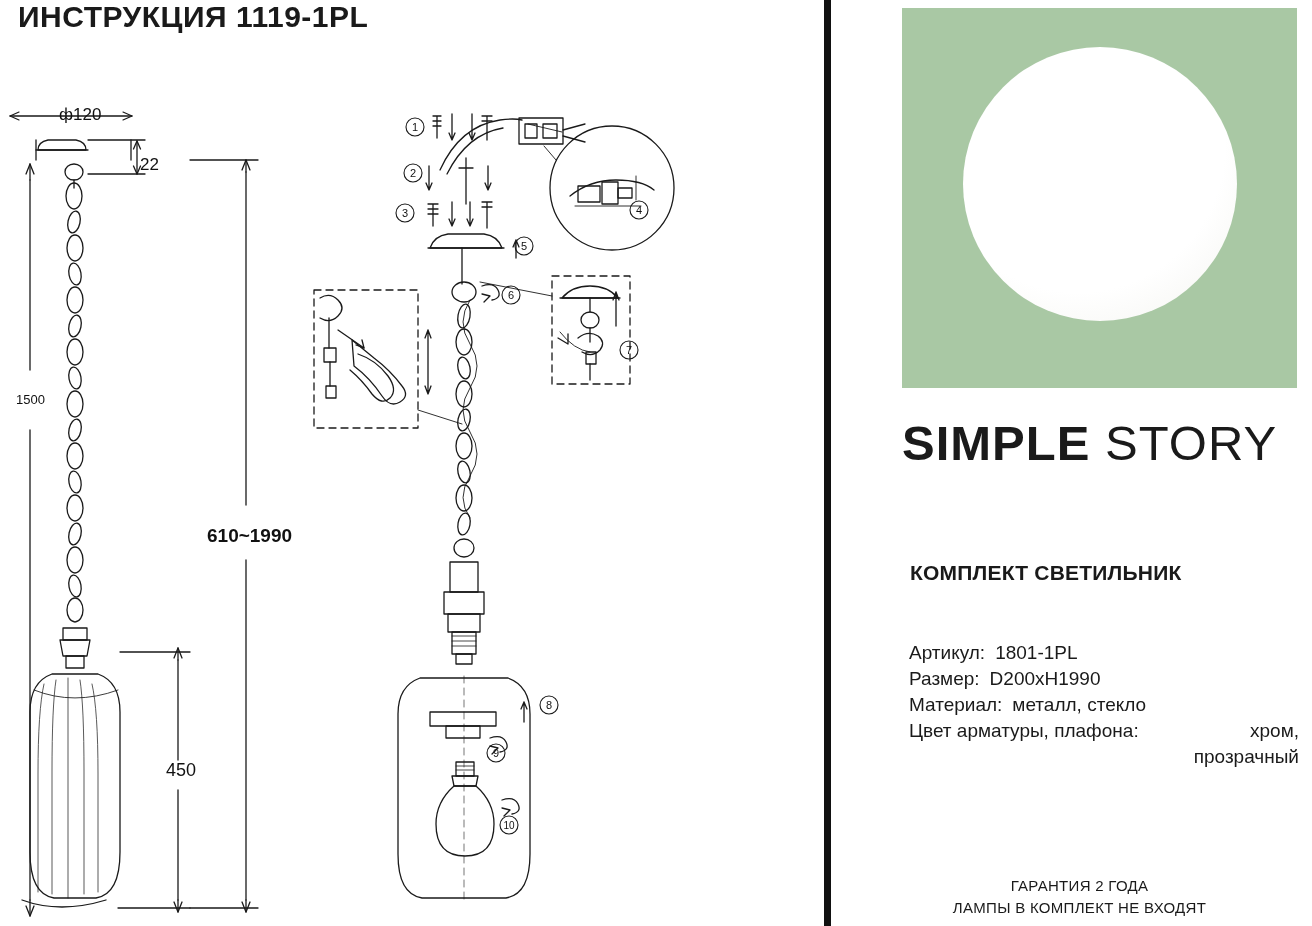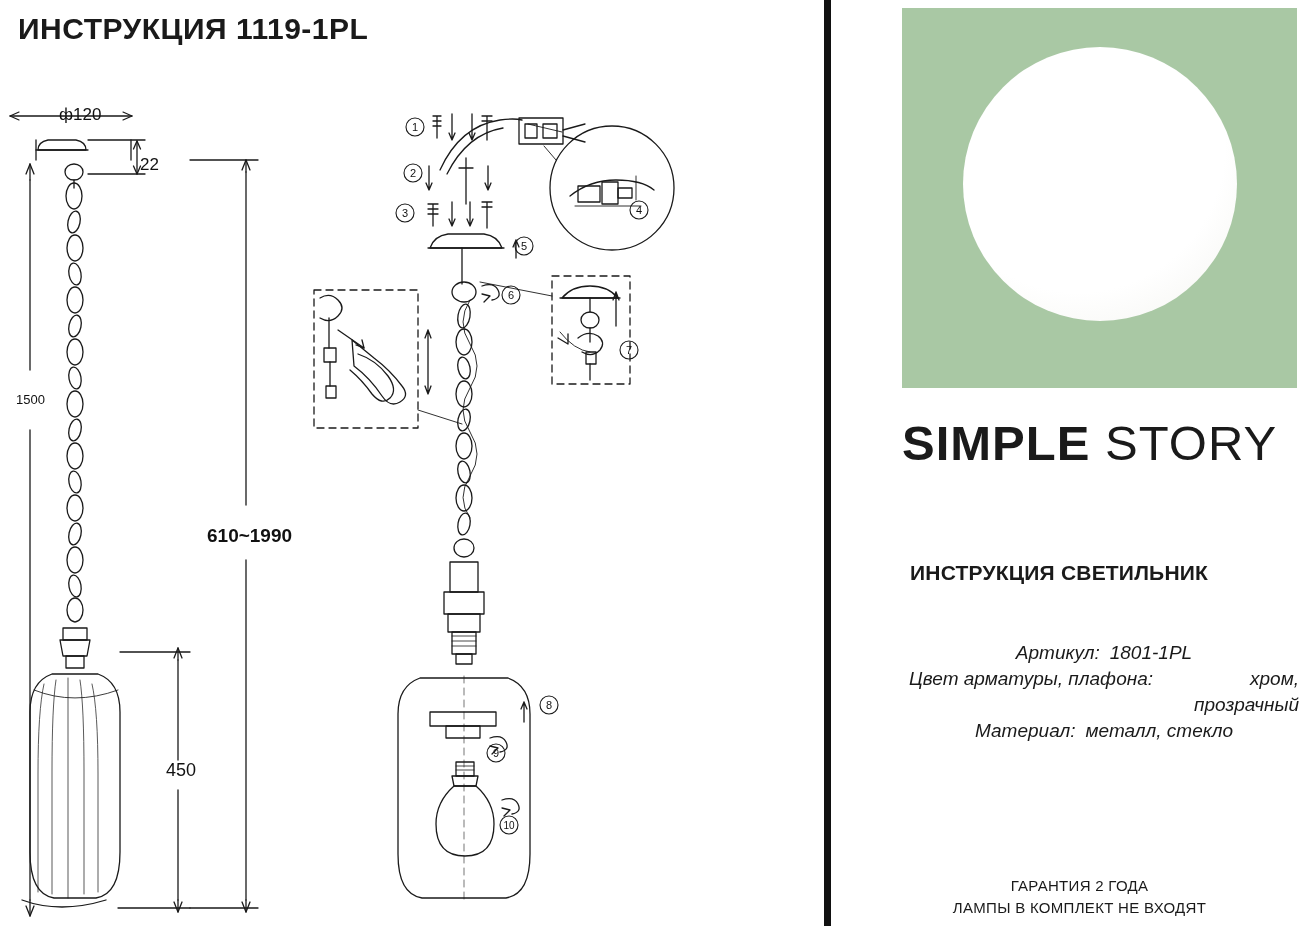--- a/index.html
+++ b/index.html
@@ -22,21 +22,21 @@
   }
 
   
   .left-pane {
     position: absolute;
     left: 0; top: 0;
     width: 820px; height: 926px;
   }
   .doc-title {
     position: absolute;
-    left: 18px; top: 12px;
+    left: 18px; top: 0;
     font-size: 30px;
     font-weight: bold;
     letter-spacing: 0.5px;
   }
   .drawing {
     position: absolute;
     left: 0; top: 0;
     width: 820px; height: 926px;
   }
 
@@ -89,24 +89,23 @@
   }
   .spec-table {
     position: absolute;
     left: 78px; top: 640px;
     width: 390px;
     font-size: 19px;
     line-height: 26px;
   }
   .spec-row {
     display: flex;
-    justify-content: center;
+    justify-content: flex-start;
     align-items: flex-start;
     gap: 10px;
-    font-style: italic;
   }
   .spec-label { text-align: left; white-space: nowrap; }
   .spec-value { text-align: right; }
   .spec-row.wrap .spec-value { text-align: right; max-width: 210px; }
   .footer-note {
     position: absolute;
     left: 8px; top: 875px;
     width: 481px;
     text-align: center;
     font-size: 15px;
@@ -362,34 +361,38 @@
 
     <div class="photo-box">
       <div class="photo-globe"></div>
     </div>
 
     <div class="brand">
       <span class="b1">SIMPLE</span>
       <span class="b2">STORY</span>
     </div>
 
-    <div class="product-type">ИНСТРУКЦИЯ СВЕТИЛЬНИК</div>
+    <div class="product-type">КОМПЛЕКТ СВЕТИЛЬНИК</div>
 
     <div class="spec-table">
       <div class="spec-row">
         <span class="spec-label">Артикул:</span>
         <span class="spec-value">1801-1PL</span>
       </div>
-      <div class="spec-row wrap">
-        <span class="spec-label">Цвет арматуры, плафона:</span>
-        <span class="spec-value">хром, прозрачный</span>
+      <div class="spec-row">
+        <span class="spec-label">Размер:</span>
+        <span class="spec-value">D200xH1990</span>
       </div>
       <div class="spec-row">
         <span class="spec-label">Материал:</span>
         <span class="spec-value">металл, стекло</span>
+      </div>
+      <div class="spec-row wrap">
+        <span class="spec-label">Цвет арматуры, плафона:</span>
+        <span class="spec-value">хром, прозрачный</span>
       </div>
     </div>
 
     <div class="footer-note">
       <div>ГАРАНТИЯ 2 ГОДА</div>
       <div>ЛАМПЫ В КОМПЛЕКТ НЕ ВХОДЯТ</div>
     </div>
   </div>
 </div>
 

